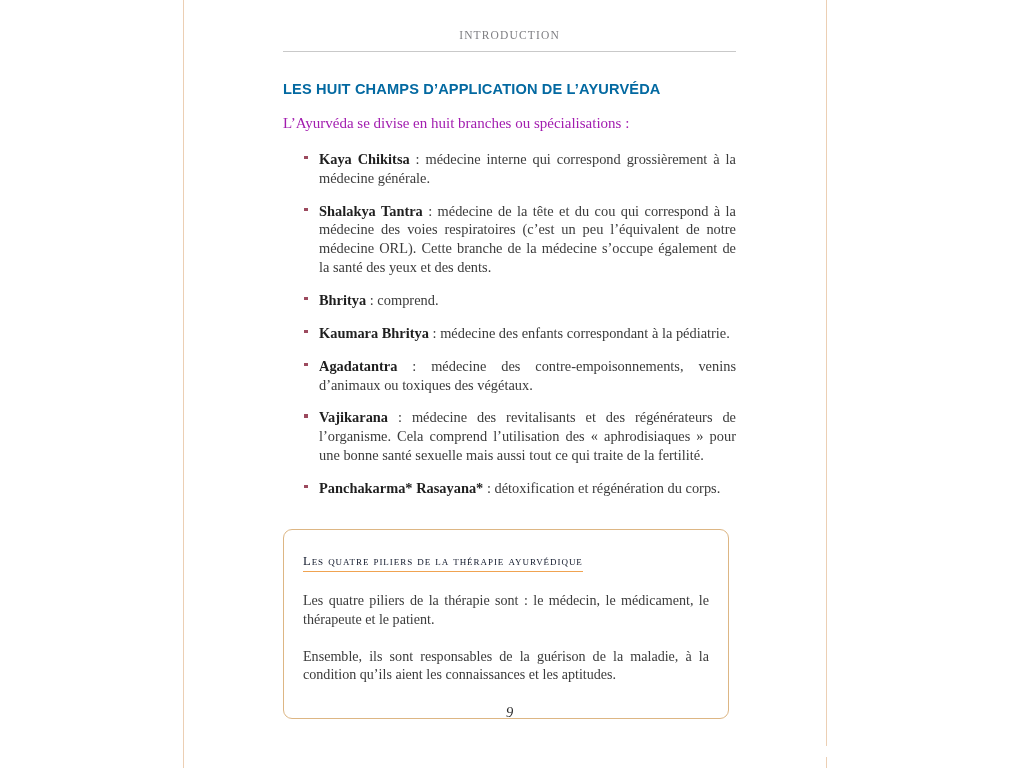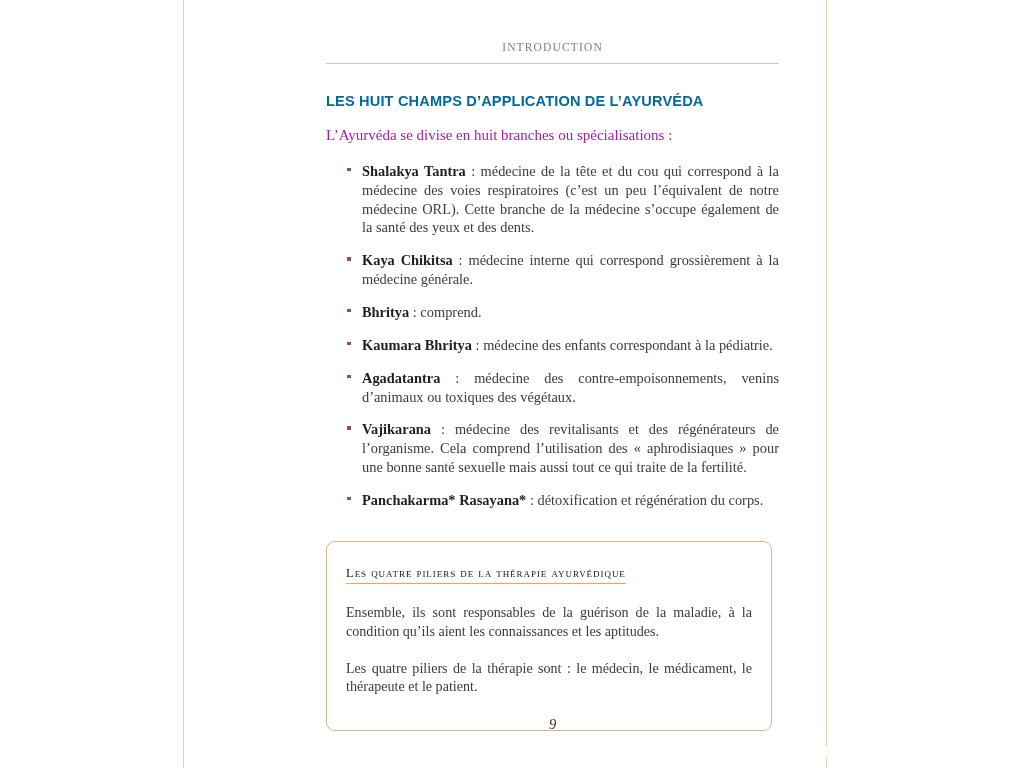--- a/index.html
+++ b/index.html
@@ -31,24 +31,23 @@
     top: 746px;
     width: 9px;
     height: 11px;
     background: #ffffff;
   }
 
   
   .page {
     position: absolute;
     left: 283px;
-    top: 12px;
+    top: 0;
     width: 453px;
     height: 664px;
-    margin-left: 43px;
   }
 
   
   .running-head {
     text-align: center;
     font-size: 11.5px;
     letter-spacing: 1.15px;
     color: #7e7e82;
     padding-top: 29px;
     white-space: nowrap;
@@ -161,26 +160,26 @@
   <div class="head-rule"></div>
 
   <h1 class="section-title">LES HUIT CHAMPS D’APPLICATION DE L’AYURVÉDA</h1>
 
   <p class="intro-line">L’Ayurvéda se divise en huit branches ou spécialisations :</p>
 
   <div class="bullet-list">
 
     <div class="bullet-item">
       <span class="bullet-marker"></span>
+      <span class="bullet-term">Kaya Chikitsa</span><span> : médecine interne qui correspond grossièrement à la médecine générale.</span>
+    </div>
+
+    <div class="bullet-item">
+      <span class="bullet-marker"></span>
       <span class="bullet-term">Shalakya Tantra</span><span> : médecine de la tête et du cou qui correspond à la médecine des voies respiratoires (c’est un peu l’équivalent de notre médecine ORL). Cette branche de la médecine s’occupe également de la santé des yeux et des dents.</span>
-    </div>
-
-    <div class="bullet-item">
-      <span class="bullet-marker"></span>
-      <span class="bullet-term">Kaya Chikitsa</span><span> : médecine interne qui correspond grossièrement à la médecine générale.</span>
     </div>
 
     <div class="bullet-item">
       <span class="bullet-marker"></span>
       <span class="bullet-term">Bhritya</span><span> : comprend.</span>
     </div>
 
     <div class="bullet-item">
       <span class="bullet-marker"></span>
       <span class="bullet-term">Kaumara Bhritya</span><span> : médecine des enfants correspondant à la pédiatrie.</span>
@@ -199,19 +198,19 @@
     <div class="bullet-item">
       <span class="bullet-marker"></span>
       <span class="bullet-term">Panchakarma* Rasayana*</span><span> : détoxification et régénération du corps.</span>
     </div>
 
 
   </div>
 
   <div class="callout">
     <div class="callout-title">Les quatre piliers de la thérapie ayurvédique</div>
+    <p class="callout-body">Les quatre piliers de la thérapie sont : le médecin, le médicament, le thérapeute et le patient.</p>
     <p class="callout-body">Ensemble, ils sont responsables de la guérison de la maladie, à la condition qu’ils aient les connaissances et les aptitudes.</p>
-    <p class="callout-body">Les quatre piliers de la thérapie sont : le médecin, le médicament, le thérapeute et le patient.</p>
   </div>
 
   <div class="folio">9</div>
 
 </div>
 
 </body></html>

